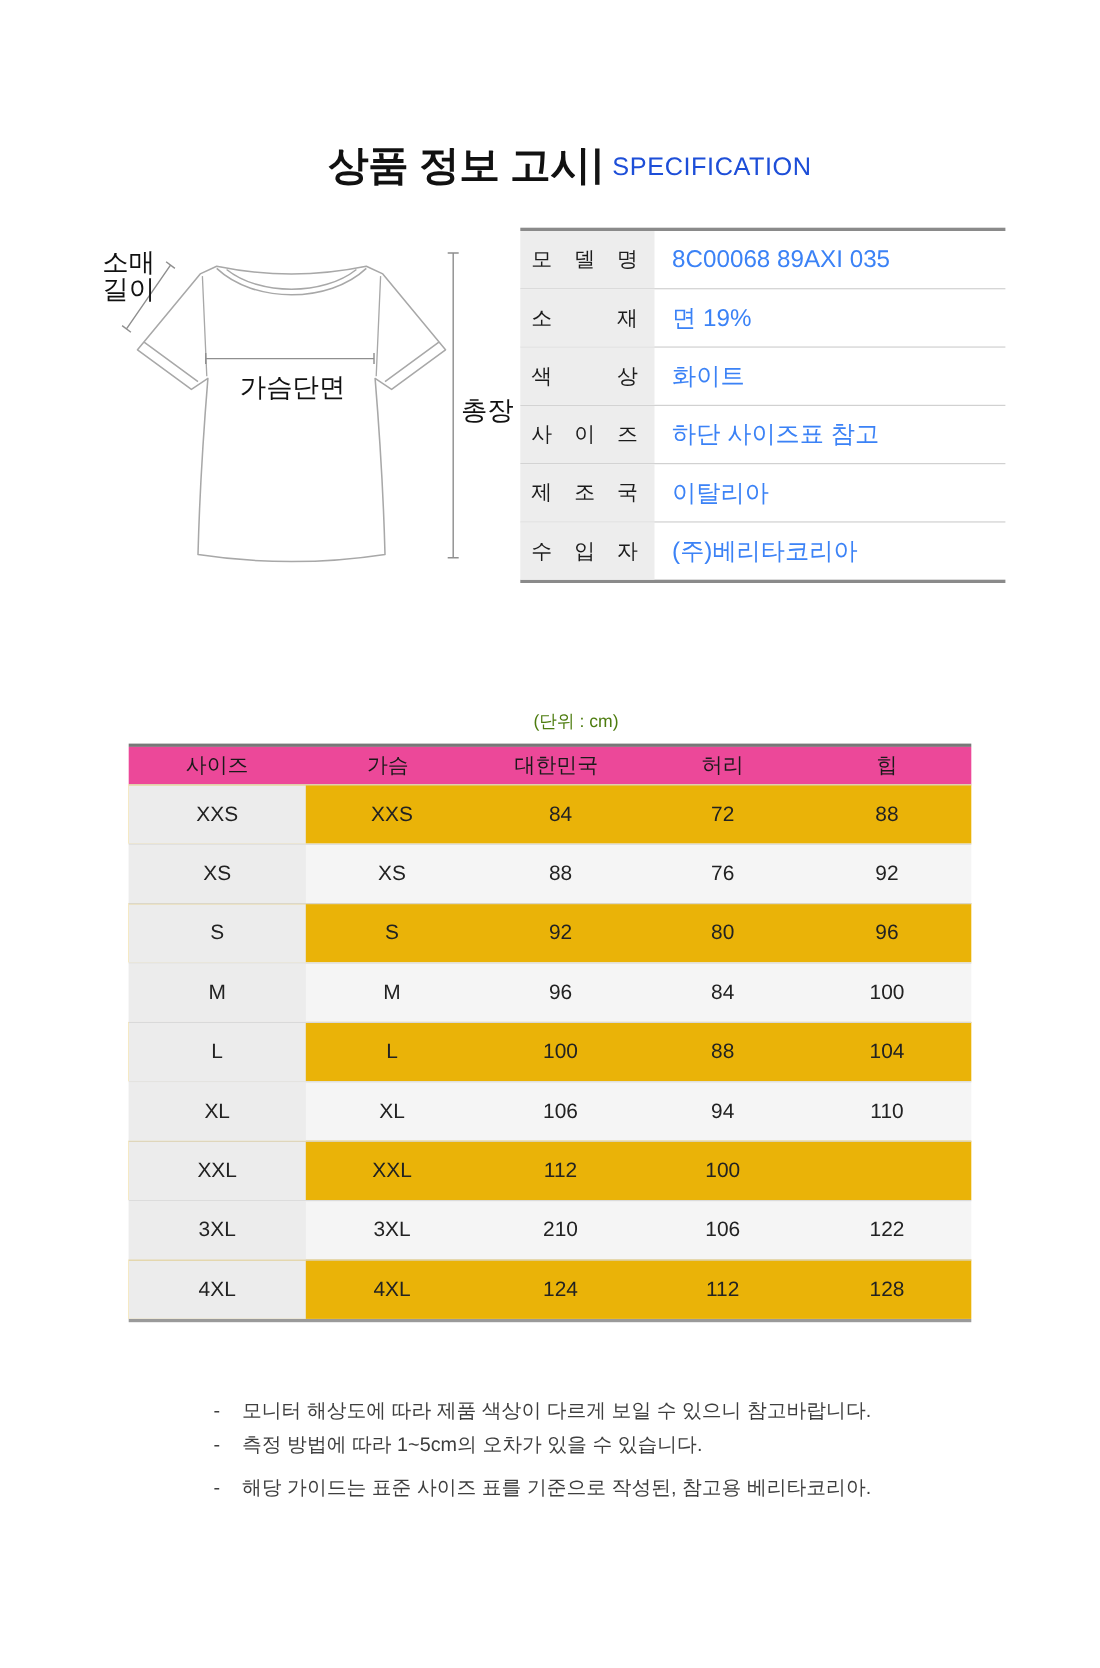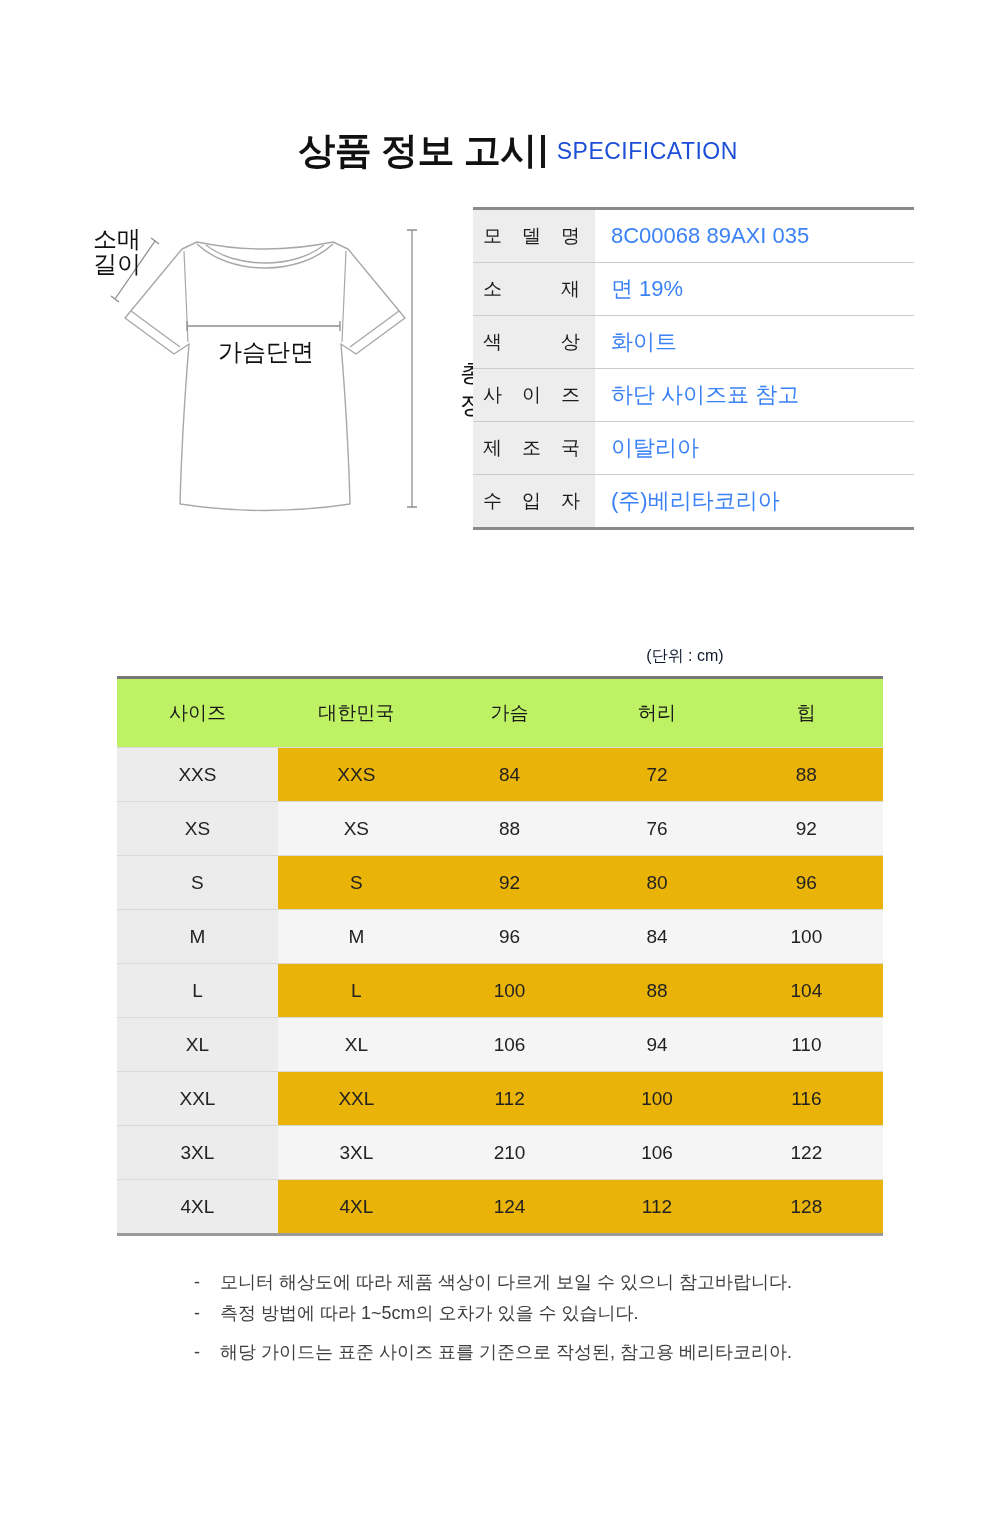--- a/index.html
+++ b/index.html
@@ -19,21 +19,21 @@
   .title-ko { margin:0; font-size:37px; font-weight:800; color:#111; letter-spacing:-0.5px; }
   .title-divider { display:inline-block; width:4px; height:33px; background:#141414; margin-left:4px; }
   .title-en { font-size:23px; font-weight:500; color:#1d4ed8; letter-spacing:0.5px; margin-left:12px; }
 
   
   .diagram { position:absolute; left:85px; top:210px; width:385px; height:315px; }
   .diagram svg { position:absolute; left:0; top:0; }
   .diagram-label { position:absolute; color:#111; font-size:24px; font-weight:500; }
   .lbl-sleeve { left:8px; top:16px; line-height:25px; }
   .lbl-chest  { left:121px; top:126px; width:120px; text-align:center; }
-  .lbl-length { left:334px; top:147px;margin-left:41px; }
+  .lbl-length { left:334px; top:147px; }
 
   
   .spec-table {
     position:absolute; left:473px; top:207px; width:441px;
     border-top:3px solid #8a8a8a; border-bottom:3px solid #8a8a8a;
   }
   .spec-row { display:flex; height:52px; align-items:stretch; }
   .spec-row + .spec-row { border-top:1px solid #cccccc; }
   .spec-label {
     width:122px; background:#ededed; display:flex; align-items:center; flex-shrink:0;
@@ -43,28 +43,28 @@
     padding:0 15px 0 10px; font-size:19px; font-weight:500; color:#1c1c1c;
   }
   .spec-value {
     flex:1; display:flex; align-items:center; padding-left:16px;
     font-size:22px; color:#3b82f6;
   }
 
   
   .unit-note {
     position:absolute; top:646px; left:485px; width:400px;
-    text-align:center; font-size:16px; color:#0f172a;
+    text-align:left; font-size:16px; color:#4d7c0f;
   }
   .size-table {
     position:absolute; left:117px; top:676px; width:766px;
     border-top:3px solid #787878; border-bottom:3px solid #9a9a9a;
     font-size:19px;
   }
-  .size-header-row { display:flex; height:68px; background:#bef264; color:#1a1a1a;align-items:center; }
+  .size-header-row { display:flex; height:34px; background:#ec4899; color:#1a1a1a;align-items:center; }
   .size-row { display:flex; height:53px; background:#eab308; border-top:1px solid #d9d9d9; color:#222; }
   .size-row.alt { background:#f5f5f5; }
   .size-cell, .size-header-cell {
     display:flex; align-items:center; justify-content:center; text-align:center;
   }
   .col-0 { width:21%; }
   .col-1 { width:20.5%; }
   .col-2 { width:19.5%; }
   .col-3 { width:19%; }
   .col-4 { width:20%; }
@@ -177,22 +177,22 @@
         </div>
         <div class="spec-value">(주)베리타코리아</div>
       </div>
     </div>
 
   <div class="unit-note">(단위 : cm)</div>
 
   <div class="size-table">
       <div class="size-header-row">
         <div class="size-header-cell col-0">사이즈</div>
+        <div class="size-header-cell col-2">가슴</div>
         <div class="size-header-cell col-1">대한민국</div>
-        <div class="size-header-cell col-2">가슴</div>
         <div class="size-header-cell col-3">허리</div>
         <div class="size-header-cell col-4">힙</div>
       </div>
       <div class="size-row">
         <div class="size-cell col-0">XXS</div>
         <div class="size-cell col-1">XXS</div>
         <div class="size-cell col-2">84</div>
         <div class="size-cell col-3">72</div>
         <div class="size-cell col-4">88</div>
       </div>
@@ -229,21 +229,20 @@
         <div class="size-cell col-1">XL</div>
         <div class="size-cell col-2">106</div>
         <div class="size-cell col-3">94</div>
         <div class="size-cell col-4">110</div>
       </div>
       <div class="size-row">
         <div class="size-cell col-0">XXL</div>
         <div class="size-cell col-1">XXL</div>
         <div class="size-cell col-2">112</div>
         <div class="size-cell col-3">100</div>
-        <div class="size-cell col-4">116</div>
       </div>
       <div class="size-row alt">
         <div class="size-cell col-0">3XL</div>
         <div class="size-cell col-1">3XL</div>
         <div class="size-cell col-2">210</div>
         <div class="size-cell col-3">106</div>
         <div class="size-cell col-4">122</div>
       </div>
       <div class="size-row">
         <div class="size-cell col-0">4XL</div>

